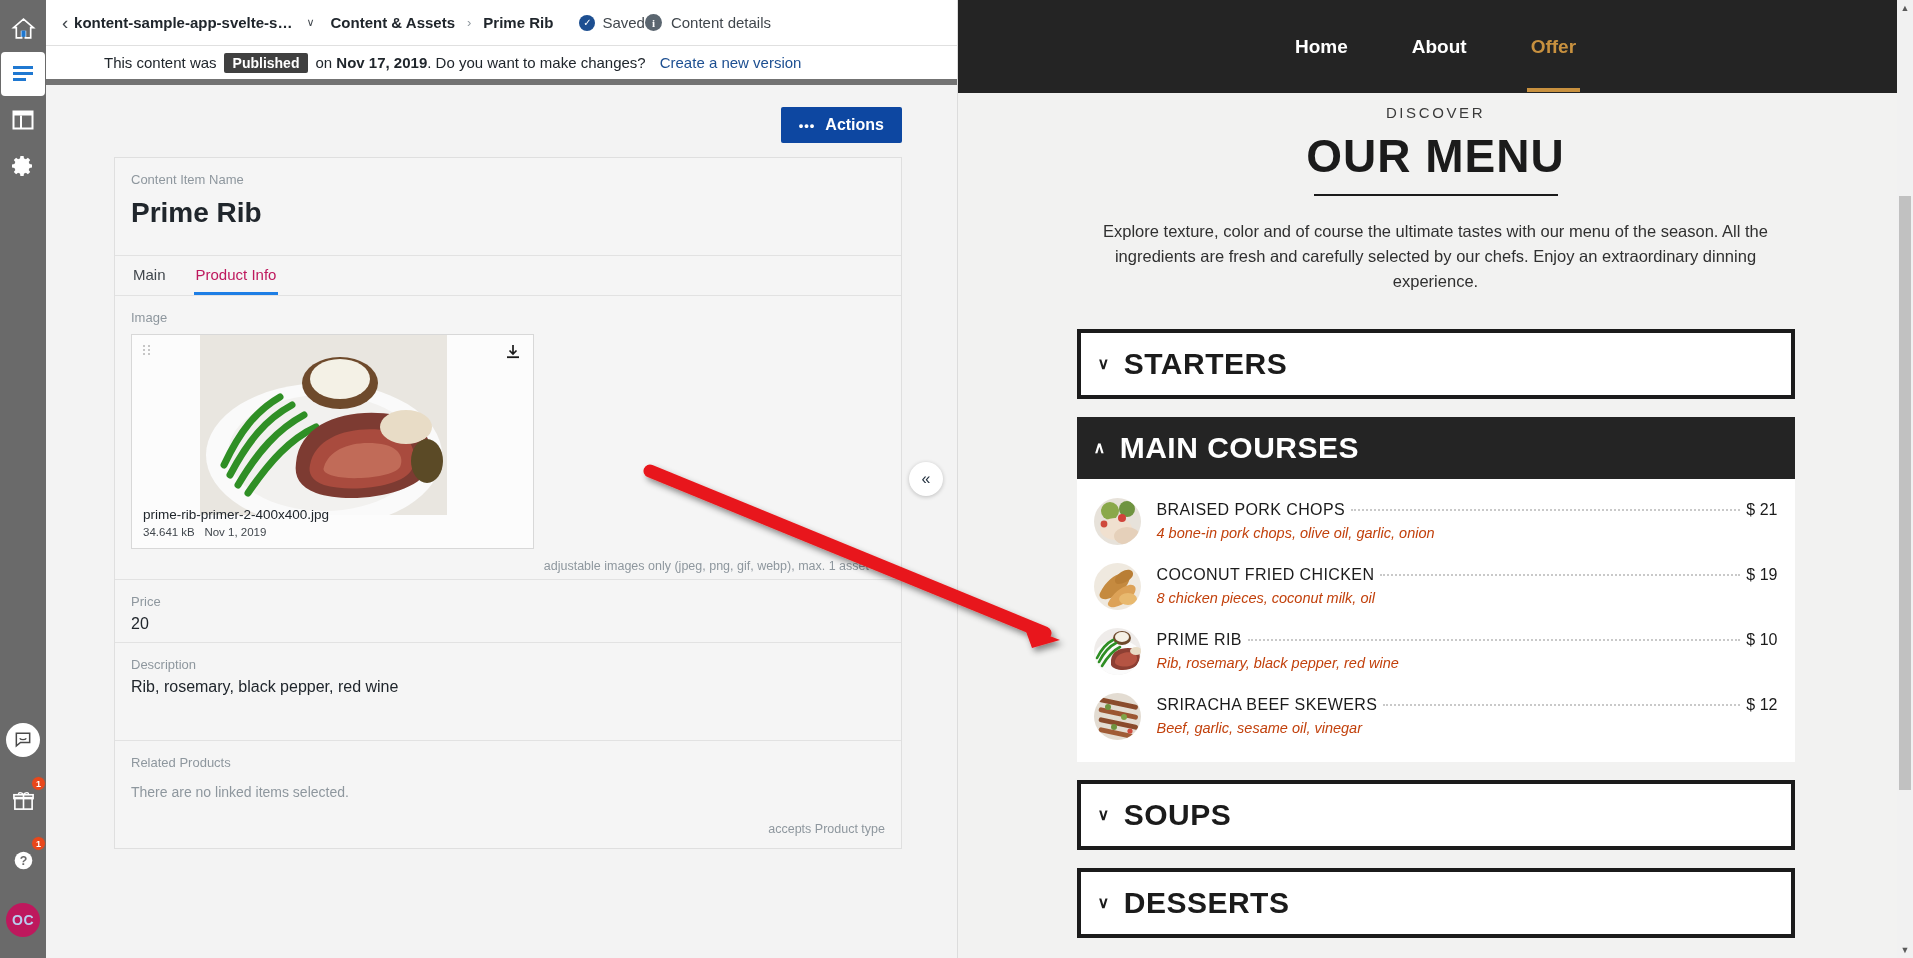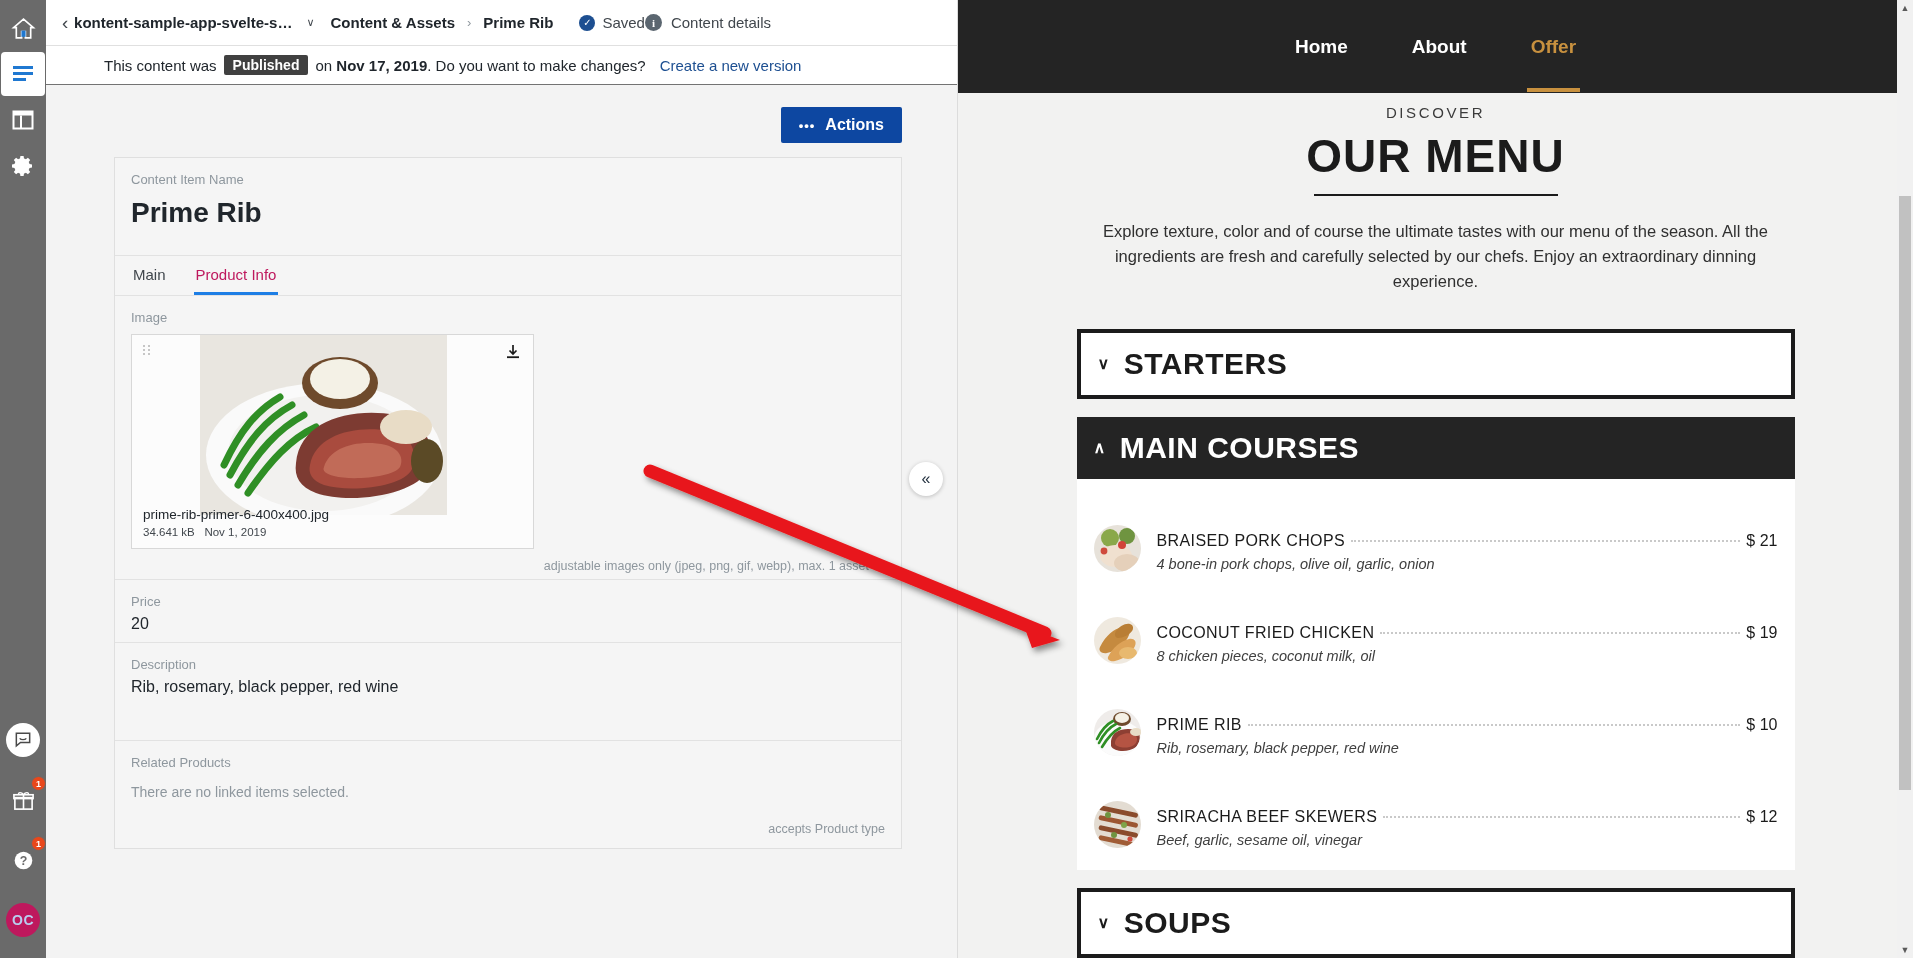--- a/index.html
+++ b/index.html
@@ -62,21 +62,21 @@
   }
   .ic-circle-check { width:16px; height:16px; border-radius:50%; background:#1d4f91;
         color:#fff; font-size:10px; display:flex; align-items:center; justify-content:center; }
   .topbar-right { margin-left:auto; display:flex; align-items:center; gap:9px;
         color:#41474d; font-size:15px; padding-right:170px; white-space:nowrap; }
   .ic-info { width:17px; height:17px; border-radius:50%; background:#5b6670; color:#fff;
         font-size:11px; font-weight:bold; display:flex; align-items:center; justify-content:center;
         font-family:"Liberation Serif", serif; }
 
   .pubbar {
-    height:39px; background:#fff; border-bottom:1px solid #737373;
+    height:39px; background:#fff; border-bottom:6px solid #737373;
     display:flex; align-items:center; padding-left:58px; gap:0;
     font-size:15px; color:#20262c;
   }
   .pill-published {
     background:#404040; color:#fff; font-weight:bold; font-size:14px;
     padding:2px 9px; margin:0 7px; border-radius:2px;
   }
   .bold-date { font-weight:bold; }
   .link-blue { color:#1d4f91; margin-left:14px; cursor:pointer; }
 
@@ -161,29 +161,29 @@
   .sec { margin-bottom:18px; }
   .sec-head {
     display:flex; align-items:center; gap:14px; padding:14px 17px;
     font-size:30px; font-weight:bold; letter-spacing:.5px; cursor:pointer;
   }
   .sec.collapsed .sec-head { background:#fff; border:4px solid #1b1b1b; color:#1b1b1b; }
   .sec.expanded .sec-head { background:#242424; color:#fff; }
   .chev { font-size:16px; font-weight:bold; line-height:1; }
   .sec-body { background:#fff; padding:9px 17px 14px 17px; }
 
-  .mrow { display:flex; align-items:flex-end; gap:16px; padding:8px 0;margin-top:27px; }
+  .mrow { display:flex; align-items:center; gap:16px; padding:8px 0; }
   .mthumb { width:47px; height:47px; border-radius:50%; overflow:hidden; flex:0 0 47px;
             margin-top:2px; }
   .mbody { flex:1 1 auto; min-width:0; }
   .mtop { display:flex; align-items:baseline; gap:6px; }
   .mname { font-size:16px; color:#1b1b1b; letter-spacing:.4px; white-space:nowrap; }
   .dotfill { flex:1 1 auto; border-bottom:2px dotted #c9c9c9; transform:translateY(-4px); }
   .mprice { font-size:16px; color:#1b1b1b; white-space:nowrap; }
-  .mdesc { font-size:14.5px; font-style:italic; color:#404040; margin-top:6px; }
+  .mdesc { font-size:14.5px; font-style:italic; color:#c2410c; margin-top:6px; }
 
   
   .pv-scrollbar { position:absolute; right:0; top:0; width:16px; height:958px; background:#f1f1f1; z-index:20;}
   .pv-thumb { position:absolute; left:2px; top:196px; width:12px; height:594px; background:#c1c1c1; border-radius:0;}
   .pv-arrow { position:absolute; left:0; width:16px; height:16px; color:#5a5a5a; font-size:9px;
               display:flex; align-items:center; justify-content:center; }
 
   
   .annot { position:absolute; left:0; top:0; width:1913px; height:958px; z-index:60; pointer-events:none; }
 </style>
@@ -346,21 +346,21 @@
 
                 <path d="M96 128 C100 86 150 72 196 80 C226 86 236 110 228 134 C218 160 150 170 116 158 C100 152 94 142 96 128Z" fill="#7d3b32"></path>
                 <path d="M110 130 C116 100 154 90 190 96 C212 100 218 118 212 134 C204 152 150 158 124 150 C112 146 108 138 110 130Z" fill="#a94b3e"></path>
                 <path d="M124 132 C130 112 158 104 186 110 C200 114 204 124 200 132 C194 142 152 146 134 141 C126 139 122 136 124 132Z" fill="#c16b58"></path>
                 <ellipse cx="206" cy="92" rx="26" ry="17" fill="#e8dcc6"></ellipse>
                 <ellipse cx="227" cy="126" rx="16" ry="22" fill="#5b4a26"></ellipse>
               </svg>
             </div>
 
             <div class="asset-meta">
-              <div class="asset-name">prime-rib-primer-6-400x400.jpg</div>
+              <div class="asset-name">prime-rib-primer-2-400x400.jpg</div>
               <div class="asset-sub">
                 <span>34.641 kB</span>
                 &nbsp;&nbsp;<span>Nov 1, 2019</span>
               </div>
             </div>
           </div>
 
           <div class="field-hint">adjustable images only (jpeg, png, gif, webp), max. 1 asset</div>
         </div>
 

